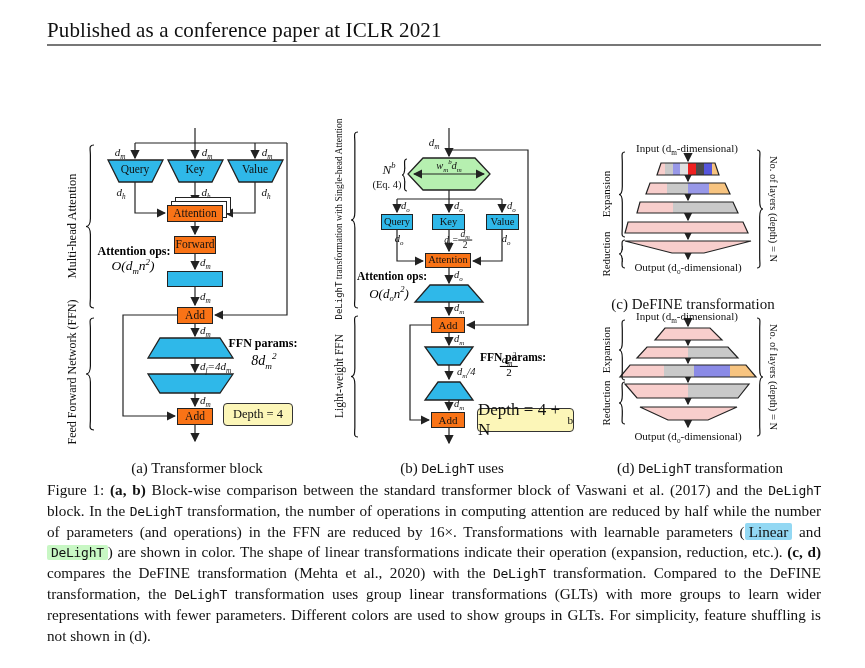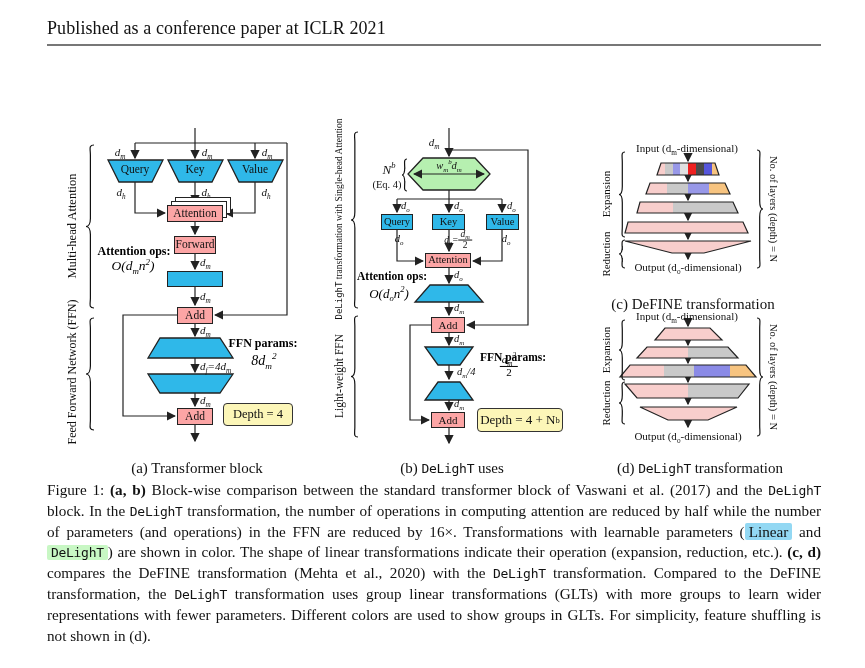--- a/index.html
+++ b/index.html
@@ -1,26 +1,26 @@
 <!DOCTYPE html>
 <html><head>
 <meta charset="utf-8">
 <style>
   html,body{margin:0;padding:0;background:#fff;}
   body{width:865px;height:668px;font-family:"Liberation Serif",serif;color:#111;}
   .page{position:relative;width:865px;height:668px;background:#fff;overflow:hidden;}
-  .header-text{position:absolute;left:47px;top:18px;font-size:18px;letter-spacing:0.1px;}
+  .header-text{position:absolute;left:47px;top:18px;font-size:21px;letter-spacing:0.1px;}
   .rule{position:absolute;left:47px;top:44px;width:774px;height:2px;background:#777;}
   .fig{position:absolute;left:0;top:0;width:865px;height:668px;}
   .fig svg{position:absolute;left:0;top:0;}
   .lab{position:absolute;transform:translate(-50%,-50%);white-space:nowrap;line-height:1;}
   .labL{position:absolute;transform:translate(0,-50%);white-space:nowrap;line-height:1;}
   .math{font-style:italic;font-family:"Liberation Serif",serif;}
   sub,sup{font-size:0.66em;line-height:0;}
-  .box{position:absolute;background:#fca5a5;border:1.2px solid #222;display:flex;align-items:center;justify-content:center;line-height:1;box-sizing:border-box;}
+  .box{position:absolute;background:#f97316;border:1.2px solid #222;display:flex;align-items:center;justify-content:center;line-height:1;box-sizing:border-box;}
   .sheet{position:absolute;background:#fff;border:1.1px solid #222;box-sizing:border-box;}
   .cyanbox{background:#2FB8E9;}
   .badge{position:absolute;background:#FCF6B8;border:1.2px solid #333;border-radius:4px;display:flex;align-items:center;justify-content:center;box-sizing:border-box;}
   .red{color:#000000;}
   .bold{font-weight:bold;}
   .mono{font-family:"DejaVu Sans Mono","Liberation Mono",monospace;}
   .vlab{position:absolute;transform:translate(-50%,-50%) rotate(-90deg);white-space:nowrap;line-height:1;}
   .vlabr{position:absolute;transform:translate(-50%,-50%) rotate(90deg);white-space:nowrap;line-height:1;}
   .frac{display:inline-block;text-align:center;vertical-align:middle;line-height:1.05;}
   .frac .fnum{display:block;border-bottom:1px solid currentColor;padding:0 2px;}
@@ -265,21 +265,21 @@
     <div class="labL math" style="left:454px;top:308px;font-size:10.5px">d<sub>m</sub></div>
     <div class="box" style="left:431px;top:317px;width:34px;height:16px;font-size:11px">Add</div>
     <div class="labL math" style="left:454px;top:339px;font-size:10.5px">d<sub>m</sub></div>
 
     <div class="lab red bold" style="left:513px;top:358px;font-size:11.5px">FFN params:</div>
     <div class="lab red" style="left:509px;top:366px;font-size:11px"><span class="frac"><span class="fnum math">d<sub>m</sub><sup>2</sup></span><span class="fden">2</span></span></div>
 
     <div class="labL math" style="left:457px;top:372px;font-size:10.5px">d<sub>m</sub>/4</div>
     <div class="labL math" style="left:454px;top:404px;font-size:10.5px">d<sub>m</sub></div>
     <div class="box" style="left:431px;top:412px;width:34px;height:16px;font-size:11px">Add</div>
-    <div class="badge" style="left:477px;top:408px;width:86px;height:24px;font-size:13px">Depth = 4 + N<sup>b</sup></div>
+    <div class="badge" style="left:477px;top:408px;width:97px;height:24px;font-size:17px">Depth = 4 + N<sup>b</sup></div>
     <div class="panel-cap" style="left:452px;top:456px"><span>(b) </span><span class="cap-mono">DeLighT</span><span> uses</span></div>
 
     <div class="lab" style="left:687px;top:148px;font-size:11px">Input (d<sub>m</sub>-dimensional)</div>
     <div class="lab" style="left:688px;top:267px;font-size:11px">Output (d<sub>o</sub>-dimensional)</div>
     <div class="vlab" style="left:606px;top:194px;font-size:11px">Expansion</div>
     <div class="vlab" style="left:606px;top:254px;font-size:11px">Reduction</div>
     <div class="vlabr" style="left:773px;top:209px;font-size:10.5px">No. of layers (depth) = N</div>
     <div class="panel-cap" style="left:693px;top:292px">(c) DeFINE transformation</div>
 
     <div class="lab" style="left:687px;top:316px;font-size:11px">Input (d<sub>m</sub>-dimensional)</div>

